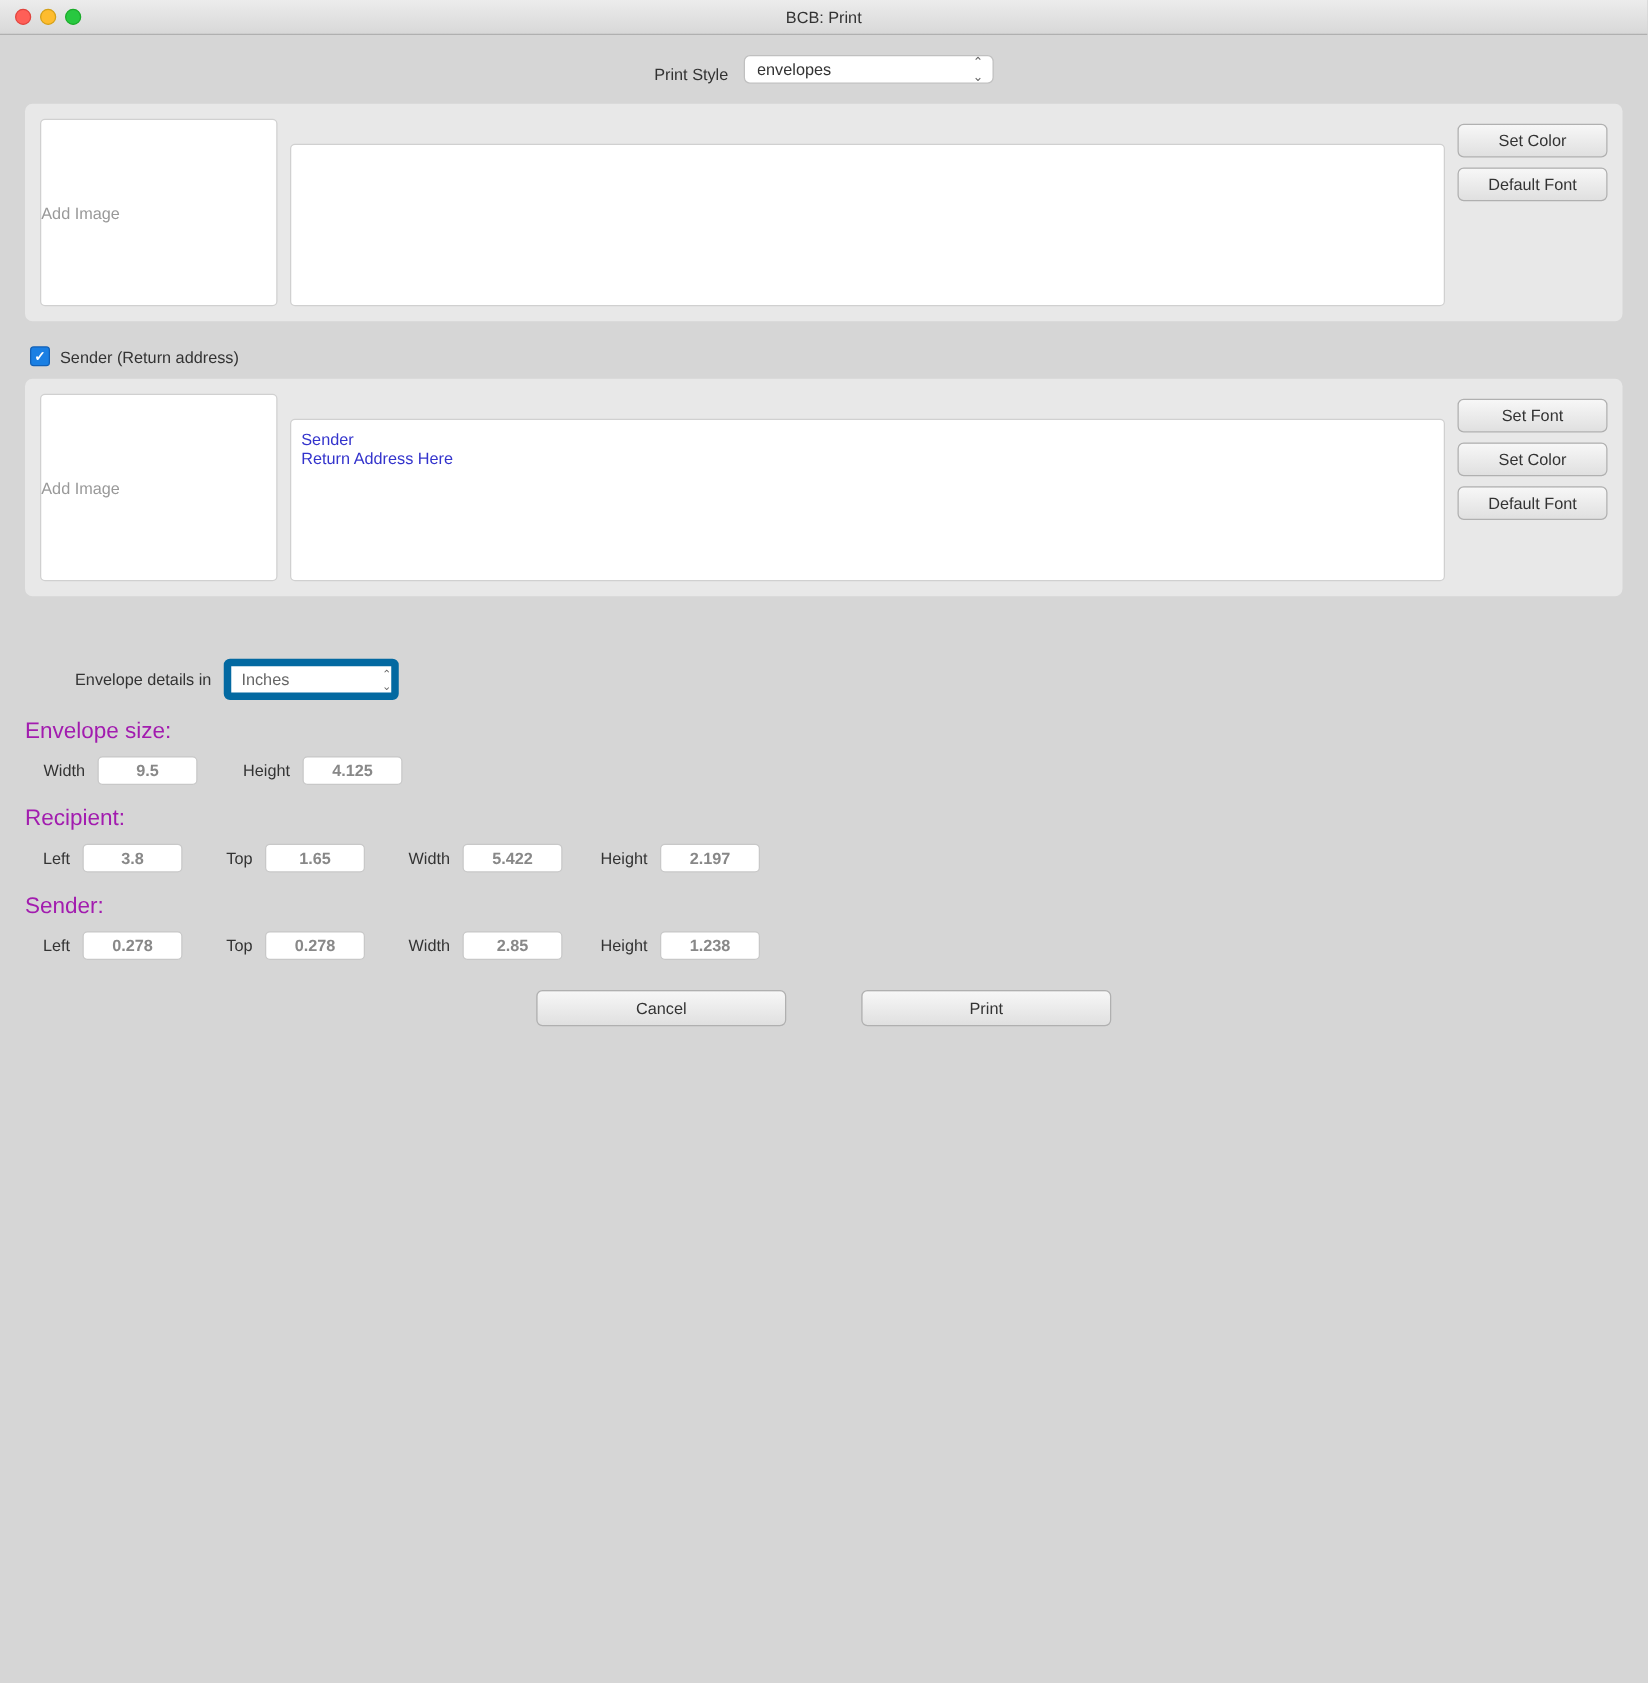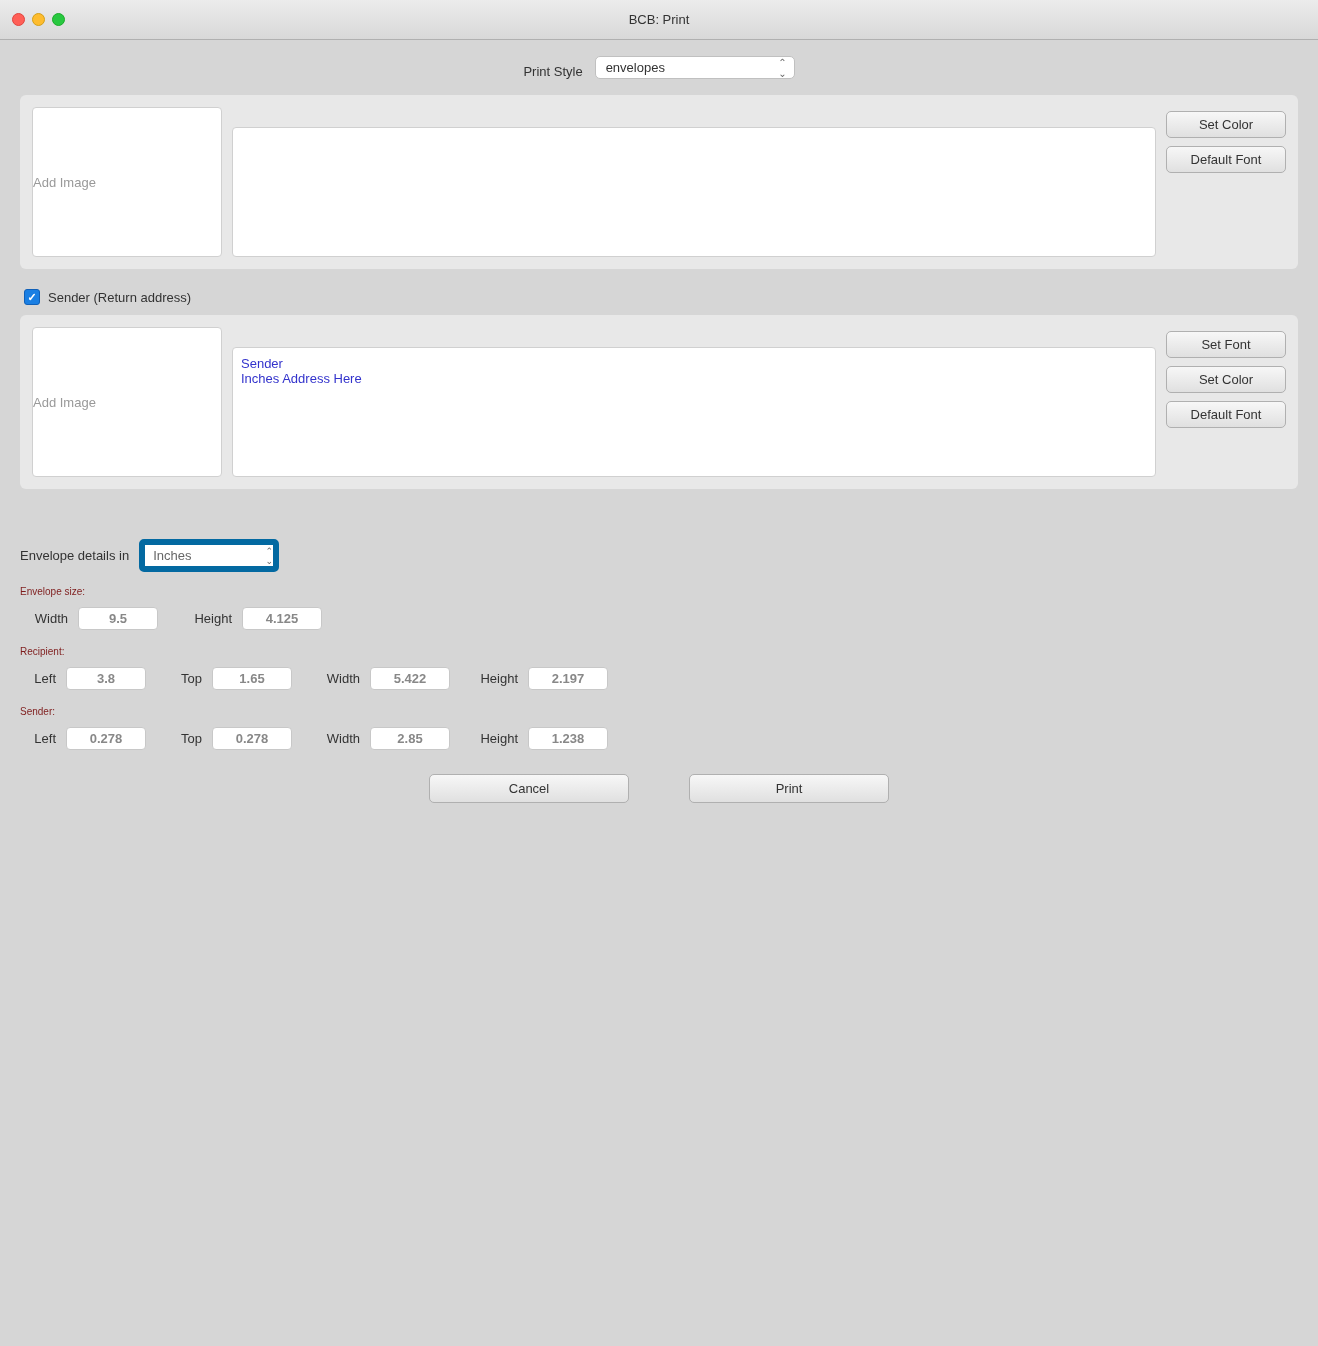--- a/index.html
+++ b/index.html
@@ -10,21 +10,21 @@
       background: #d6d6d6;
       width: 1318px;
       min-height: 1346px;
       display: flex;
       flex-direction: column;
       align-items: center;
     }
 
     .title-bar {
       width: 100%;
-      height: 40px;
+      height: 28px;
       background: linear-gradient(to bottom, #ececec, #d8d8d8);
       display: flex;
       align-items: center;
       justify-content: center;
       position: relative;
       border-bottom: 1px solid #b0b0b0;
     }
 
     .title-bar-title {
       font-size: 13px;
@@ -201,20 +201,21 @@
       background: #d6d6d6;
       padding: 14px 20px 20px 20px;
       margin-top: 6px;
     }
 
     .details-row {
       display: flex;
       align-items: center;
       gap: 10px;
       margin-bottom: 14px;
+      margin-left: 40px;
     }
 
     .details-label {
       font-size: 13px;
       color: #333;
     }
 
     .field-label {
       font-size: 13px;
       color: #333;
@@ -228,23 +229,23 @@
       border-radius: 4px;
       padding: 3px 6px;
       font-size: 13px;
       color: #888;
       width: 80px;
       text-align: center;
       font-weight: bold;
     }
 
     .subsection-title {
-      font-size: 10px;
+      font-size: 18px;
       font-weight: 500;
-      color: #7f1d1d;
+      color: #a21caf;
       margin-bottom: 10px;
       margin-top: 4px;
     }
 
     .full-row {
       display: flex;
       align-items: center;
       gap: 10px;
     }
 
@@ -325,21 +326,21 @@
     <span class="checkbox-label">Sender (Return address)</span>
   </div>
 
   <div class="section-panel">
     <div class="panel-inner">
       <div class="add-image-box">
         <span>Add Image</span>
       </div>
       <div class="text-area-box">
         <div>Sender</div>
-        <div>Inches Address Here</div>
+        <div>Return Address Here</div>
       </div>
       <div class="panel-buttons">
         <button class="mac-button">Set Font</button>
         <button class="mac-button">Set Color</button>
         <button class="mac-button">Default Font</button>
       </div>
     </div>
   </div>
 
 </div>

